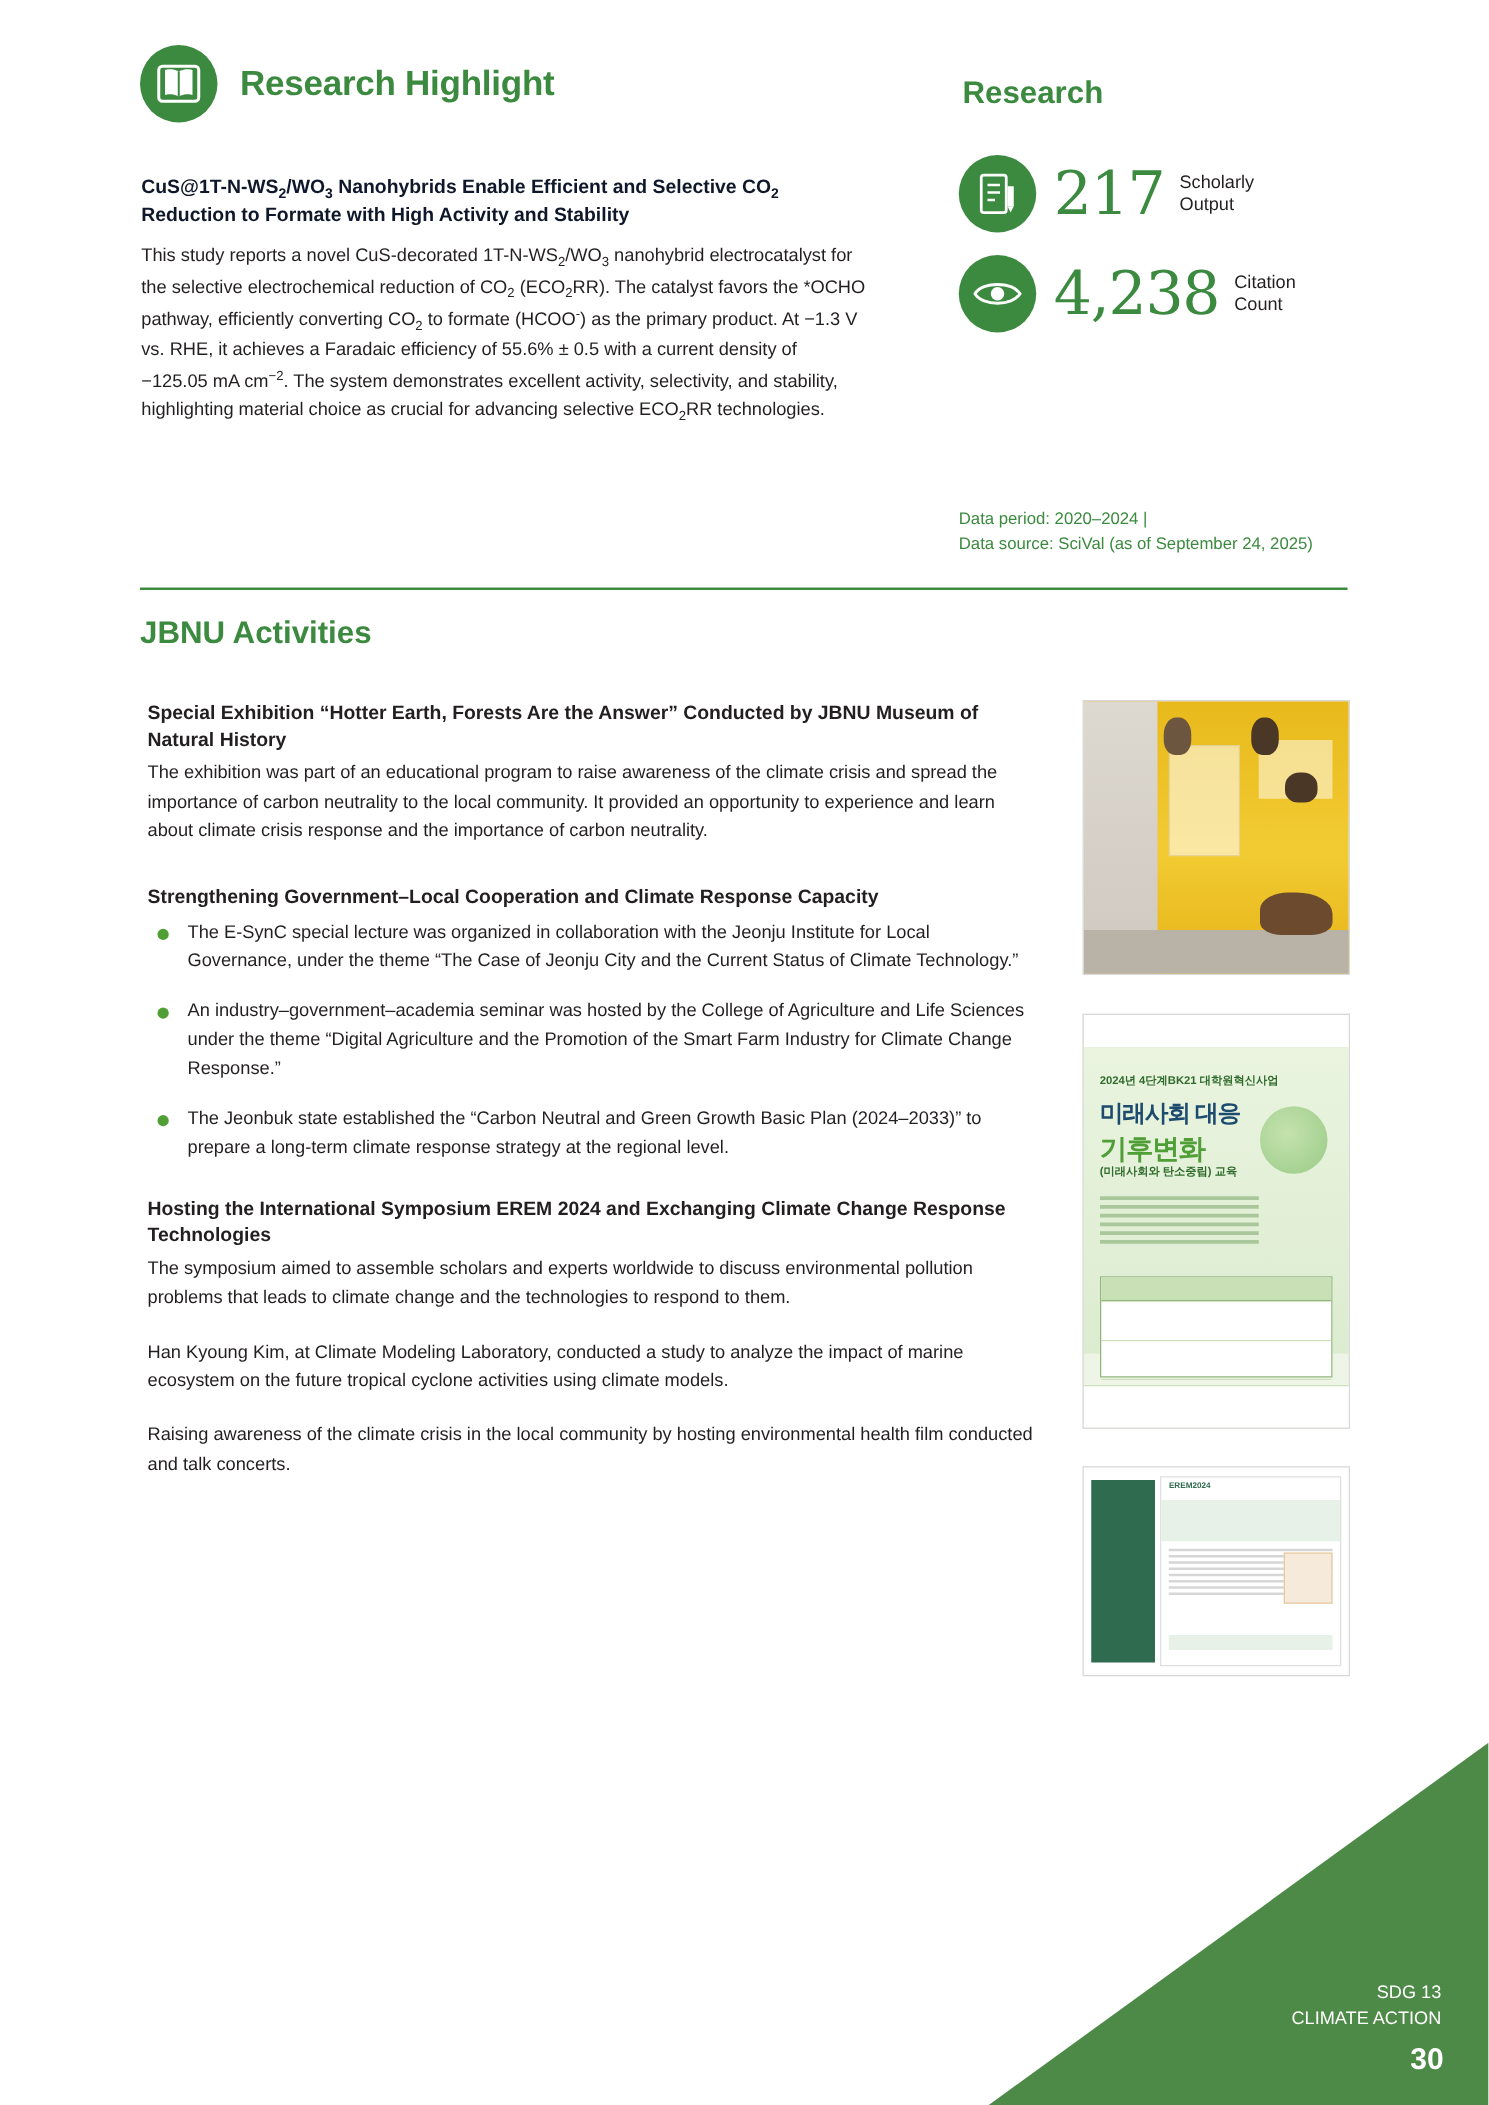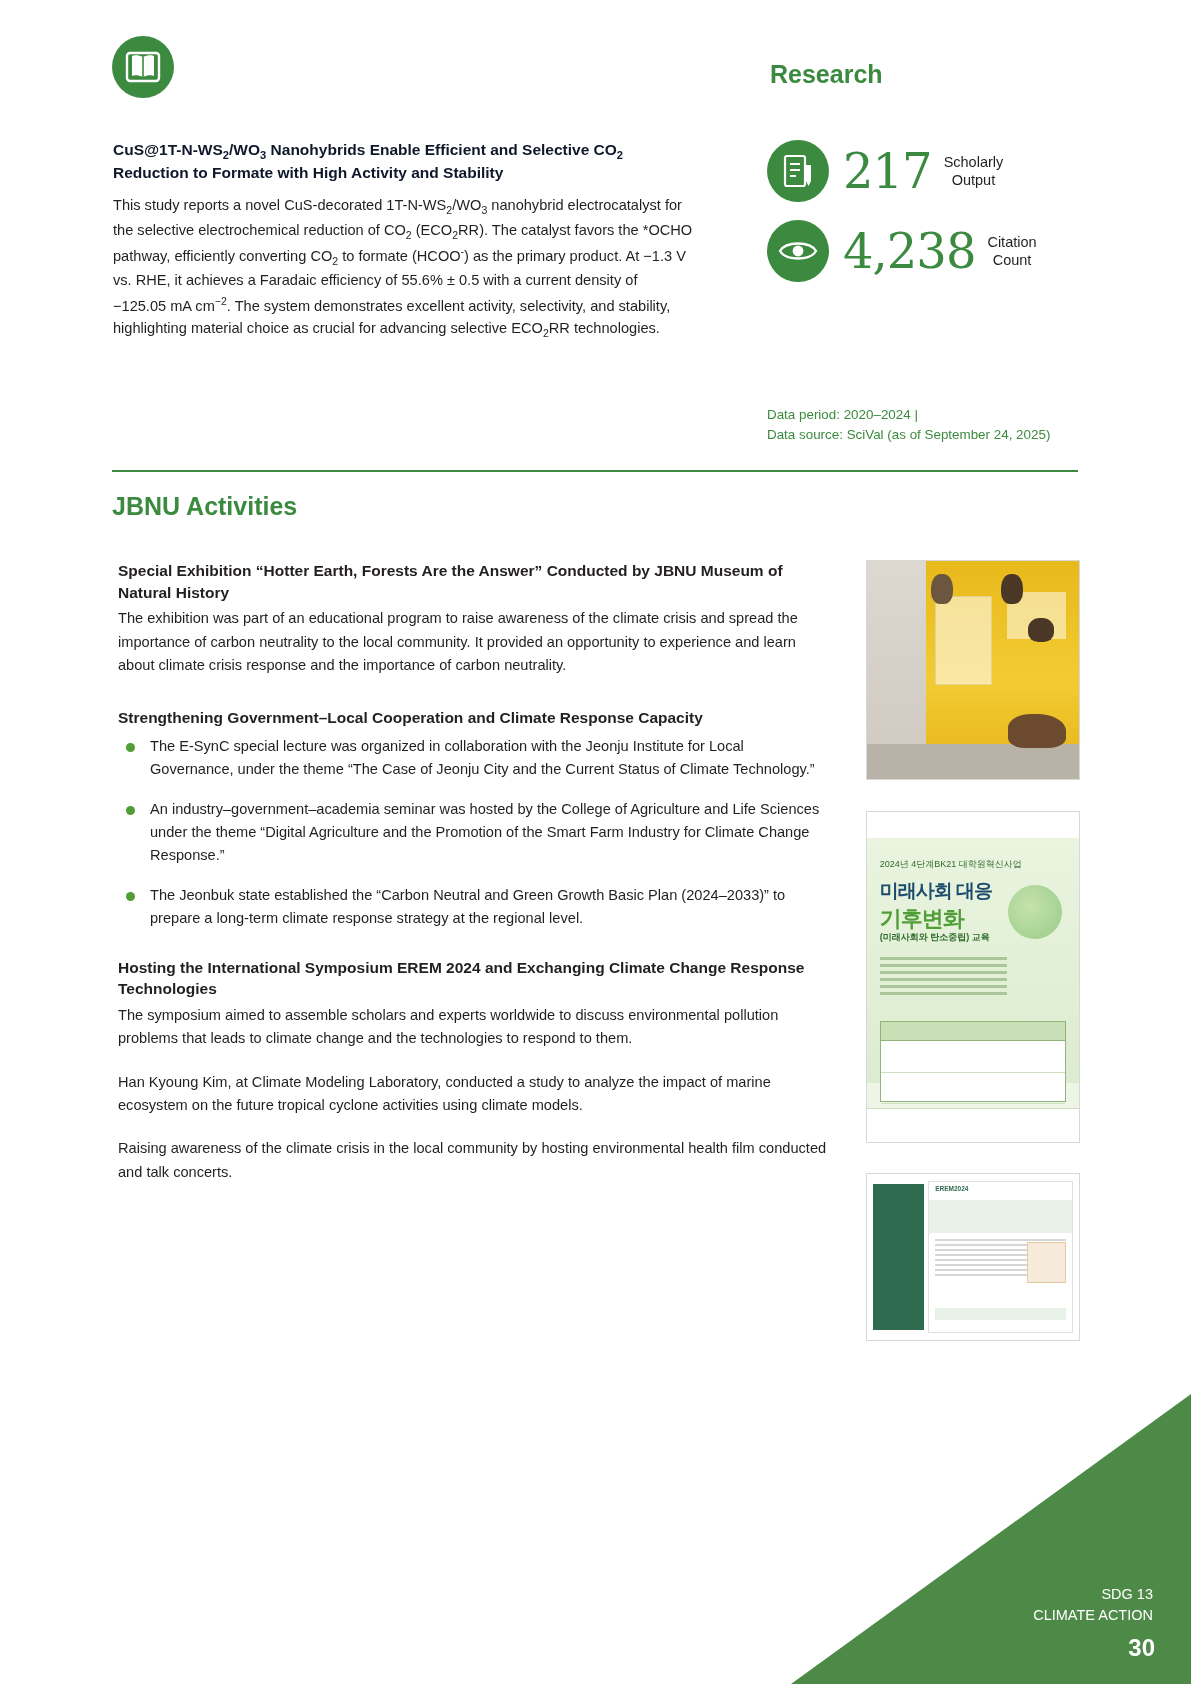--- a/index.html
+++ b/index.html
@@ -74,23 +74,22 @@
     font-size: 14.6px;
     line-height: 1.58;
     color: #231f20;
   }
   sub, sup { font-size: 72%; }
 
   
   .metrics {
     position: absolute;
     left: 767px;
-    top: 140px;
+    top: 124px;
     width: 330px;
-    text-align: center;
   }
   .metric {
     display: flex;
     align-items: center;
     margin-bottom: 18px;
   }
   .metric-icon {
     width: 62px;
     height: 62px;
     border-radius: 50%;
@@ -238,21 +237,21 @@
   
   .pst-top {
     position: absolute; left: 0; top: 0; width: 100%; height: 8%;
     background: #ffffff; border-bottom: 1px solid #cfe0bd;
   }
   .pst-body {
     position: absolute; left: 0; top: 8%; width: 100%; height: 74%;
     background: linear-gradient(#eaf4df, #dcecd0);
   }
   .pst-title {
-    position: absolute; left: 6%; top: 14%; font-size: 9px; color: #2f6b2c; font-weight: normal;
+    position: absolute; left: 6%; top: 14%; font-size: 9px; color: #2f6b2c; font-weight: bold;
   }
   .pst-big {
     position: absolute; left: 6%; top: 20%; font-size: 19px; color: #1c4b6e; font-weight: bold; letter-spacing: -1px;
   }
   .pst-big2 {
     position: absolute; left: 6%; top: 28%; font-size: 22px; color: #4f9e36; font-weight: bold; letter-spacing: -1px;
   }
   .pst-sub {
     position: absolute; left: 6%; top: 36%; font-size: 9px; color: #2f6b2c; font-weight: bold;
   }
@@ -340,20 +339,21 @@
 <div class="page">
 
   <div class="rh-header">
     <div class="rh-badge">
       <svg width="38" height="34" viewBox="0 0 38 34" aria-hidden="true">
         <rect x="3" y="3" width="32" height="28" rx="3" fill="none" stroke="#ffffff" stroke-width="2.4"></rect>
         <path d="M19 7 C15 5, 10 5, 8 6 L8 26 C10 25, 15 25, 19 27 C23 25, 28 25, 30 26 L30 6 C28 5, 23 5, 19 7 Z" fill="#ffffff"></path>
         <line x1="19" y1="7" x2="19" y2="27" stroke="#3b8a3f" stroke-width="1.6"></line>
       </svg>
     </div>
+    <div class="rh-title">Research Highlight</div>
   </div>
 
   <div class="res-title">Research</div>
 
   <div class="article">
     <h2>CuS@1T-N-WS<sub>2</sub>/WO<sub>3</sub> Nanohybrids Enable Efficient and Selective CO<sub>2</sub> Reduction to Formate with High Activity and Stability</h2>
     <p>This study reports a novel CuS-decorated 1T-N-WS<sub>2</sub>/WO<sub>3</sub> nanohybrid electrocatalyst for the selective electrochemical reduction of CO<sub>2</sub> (ECO<sub>2</sub>RR). The catalyst favors the *OCHO pathway, efficiently converting CO<sub>2</sub> to formate (HCOO<sup>-</sup>) as the primary product. At −1.3 V vs. RHE, it achieves a Faradaic efficiency of 55.6% ± 0.5 with a current density of −125.05 mA cm<sup>−2</sup>. The system demonstrates excellent activity, selectivity, and stability, highlighting material choice as crucial for advancing selective ECO<sub>2</sub>RR technologies.</p>
   </div>
 
   <div class="metrics">

